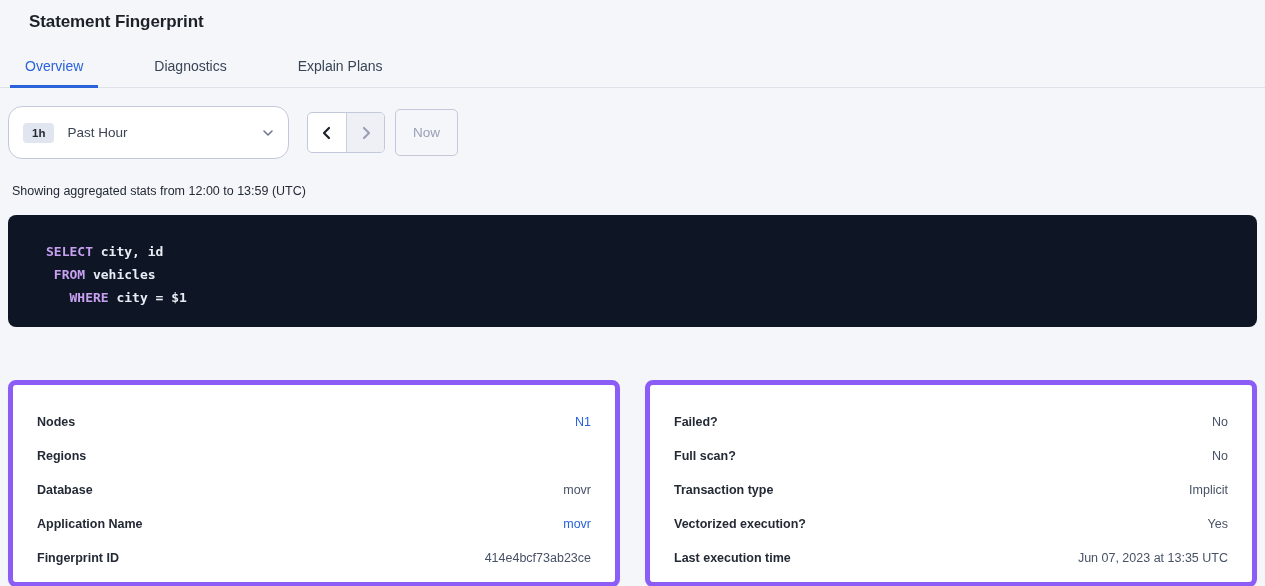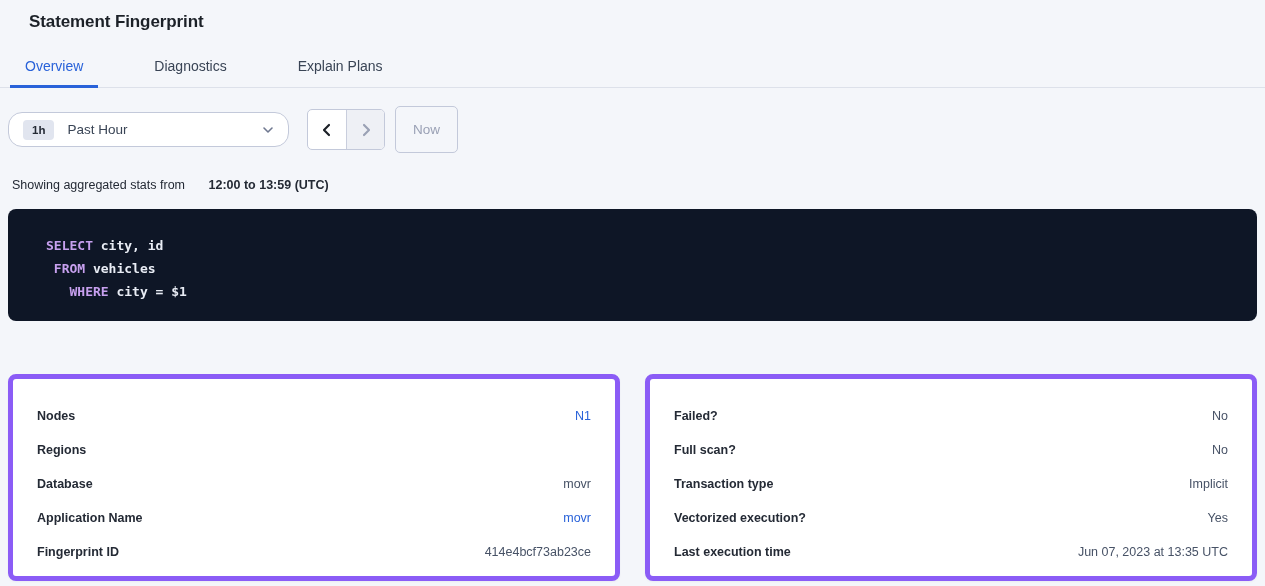--- a/index.html
+++ b/index.html
@@ -40,21 +40,21 @@
   
   .content { padding:0 8px; }
   
   .controls-row {
     margin-top:18px;
     display:flex;
     align-items:center;
   }
   .range-select {
     width:281px;
-    height:35px;
+    height:53px;
     background:#ffffff;
     border:1px solid #c3c9da;
     border-radius:14px;
     display:flex;
     align-items:center;
     padding:0 14px;
     cursor:pointer;
   }
   .range-badge {
     background:#e1e5ef;
@@ -103,21 +103,21 @@
     display:flex;
     align-items:center;
     cursor:default;
   }
   
   .stats-line {
     margin:25px 0 0 4px;
     font-size:12.5px;
     color:#242a35;
   }
-  .stats-line b { font-weight:700;margin-left:20px; }
+  .stats-line b { font-weight:400; }
   
   .sql-box {
     margin-top:17px;
     background:#0e1626;
     border-radius:8px;
     height:112px;
     padding:25px 23px 0 38px;
   }
   .sql-line {
     font-family:"DejaVu Sans Mono", monospace;

